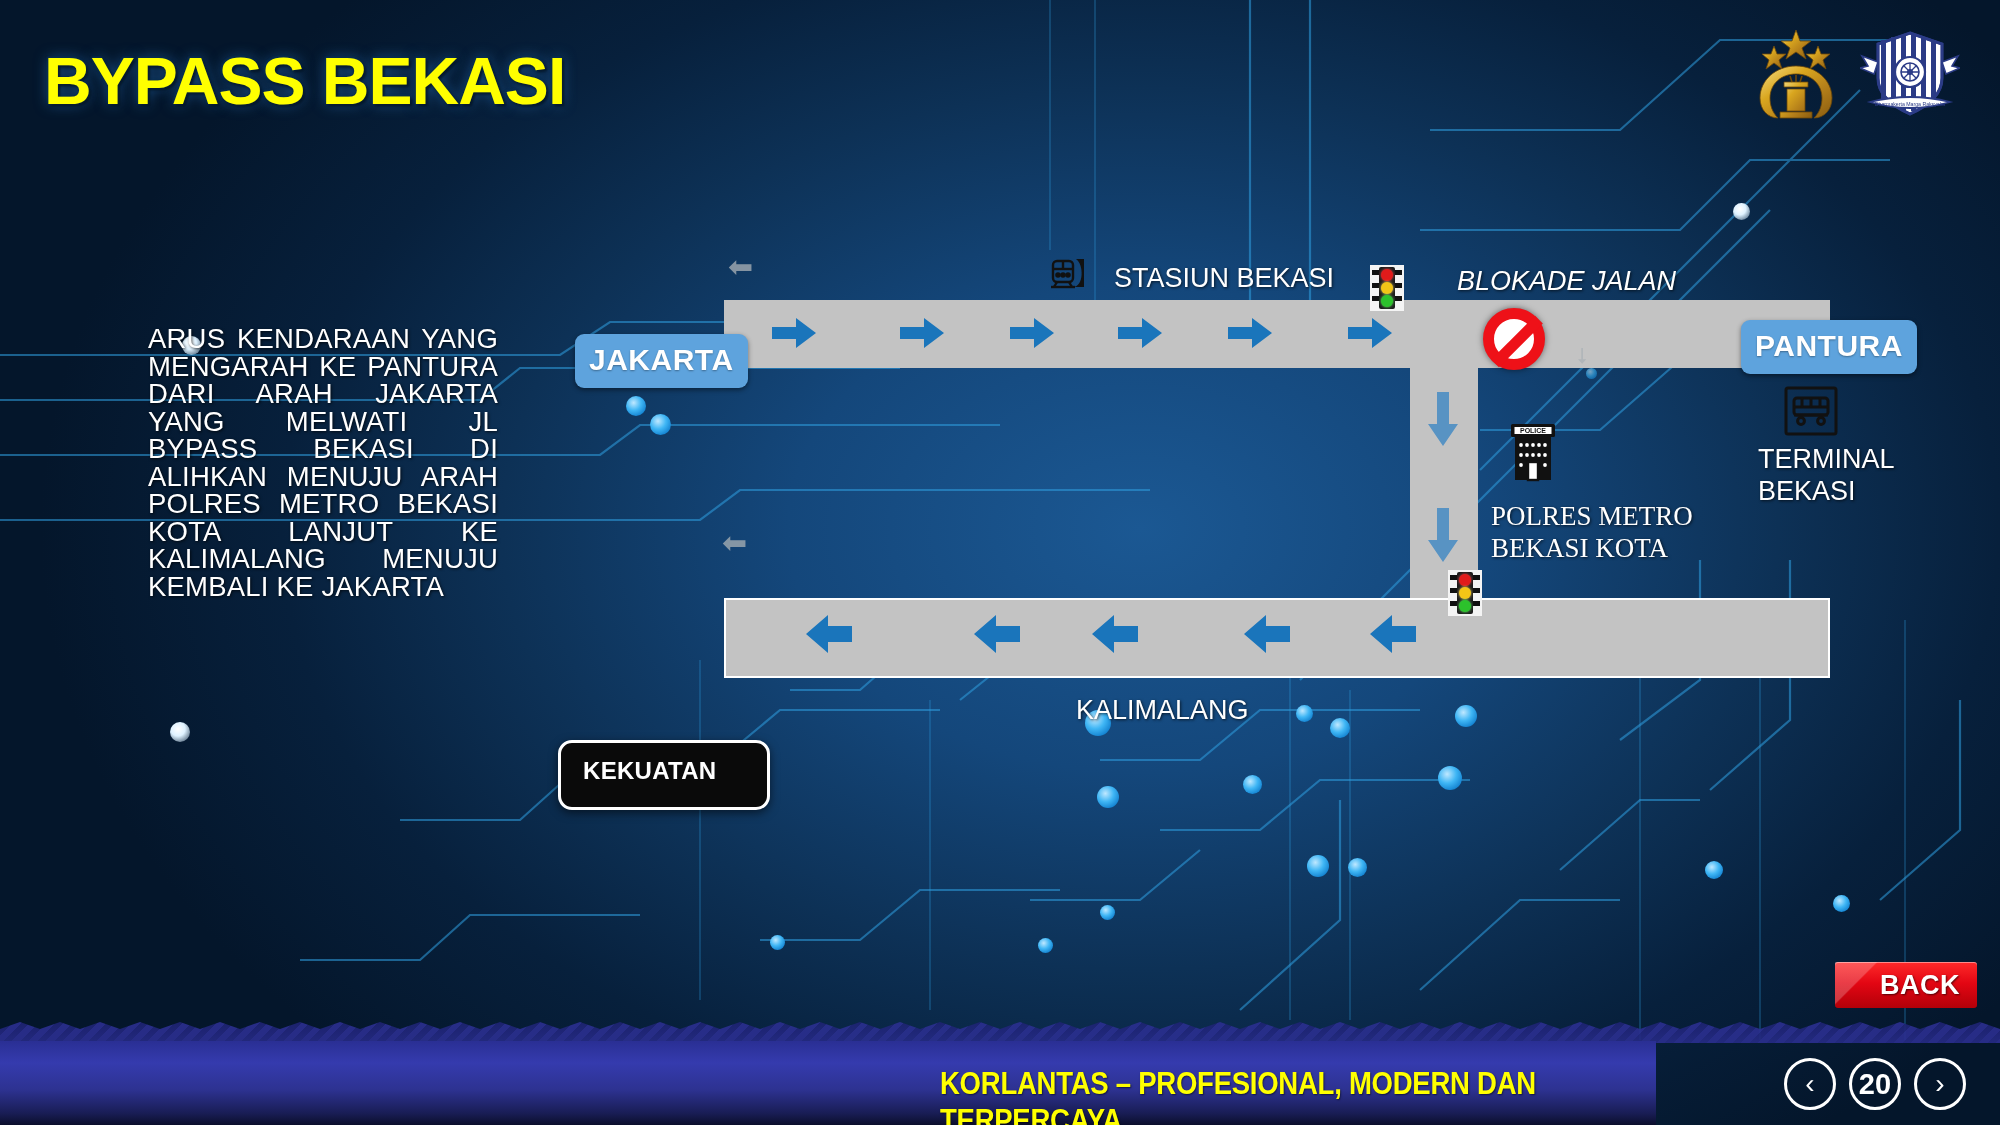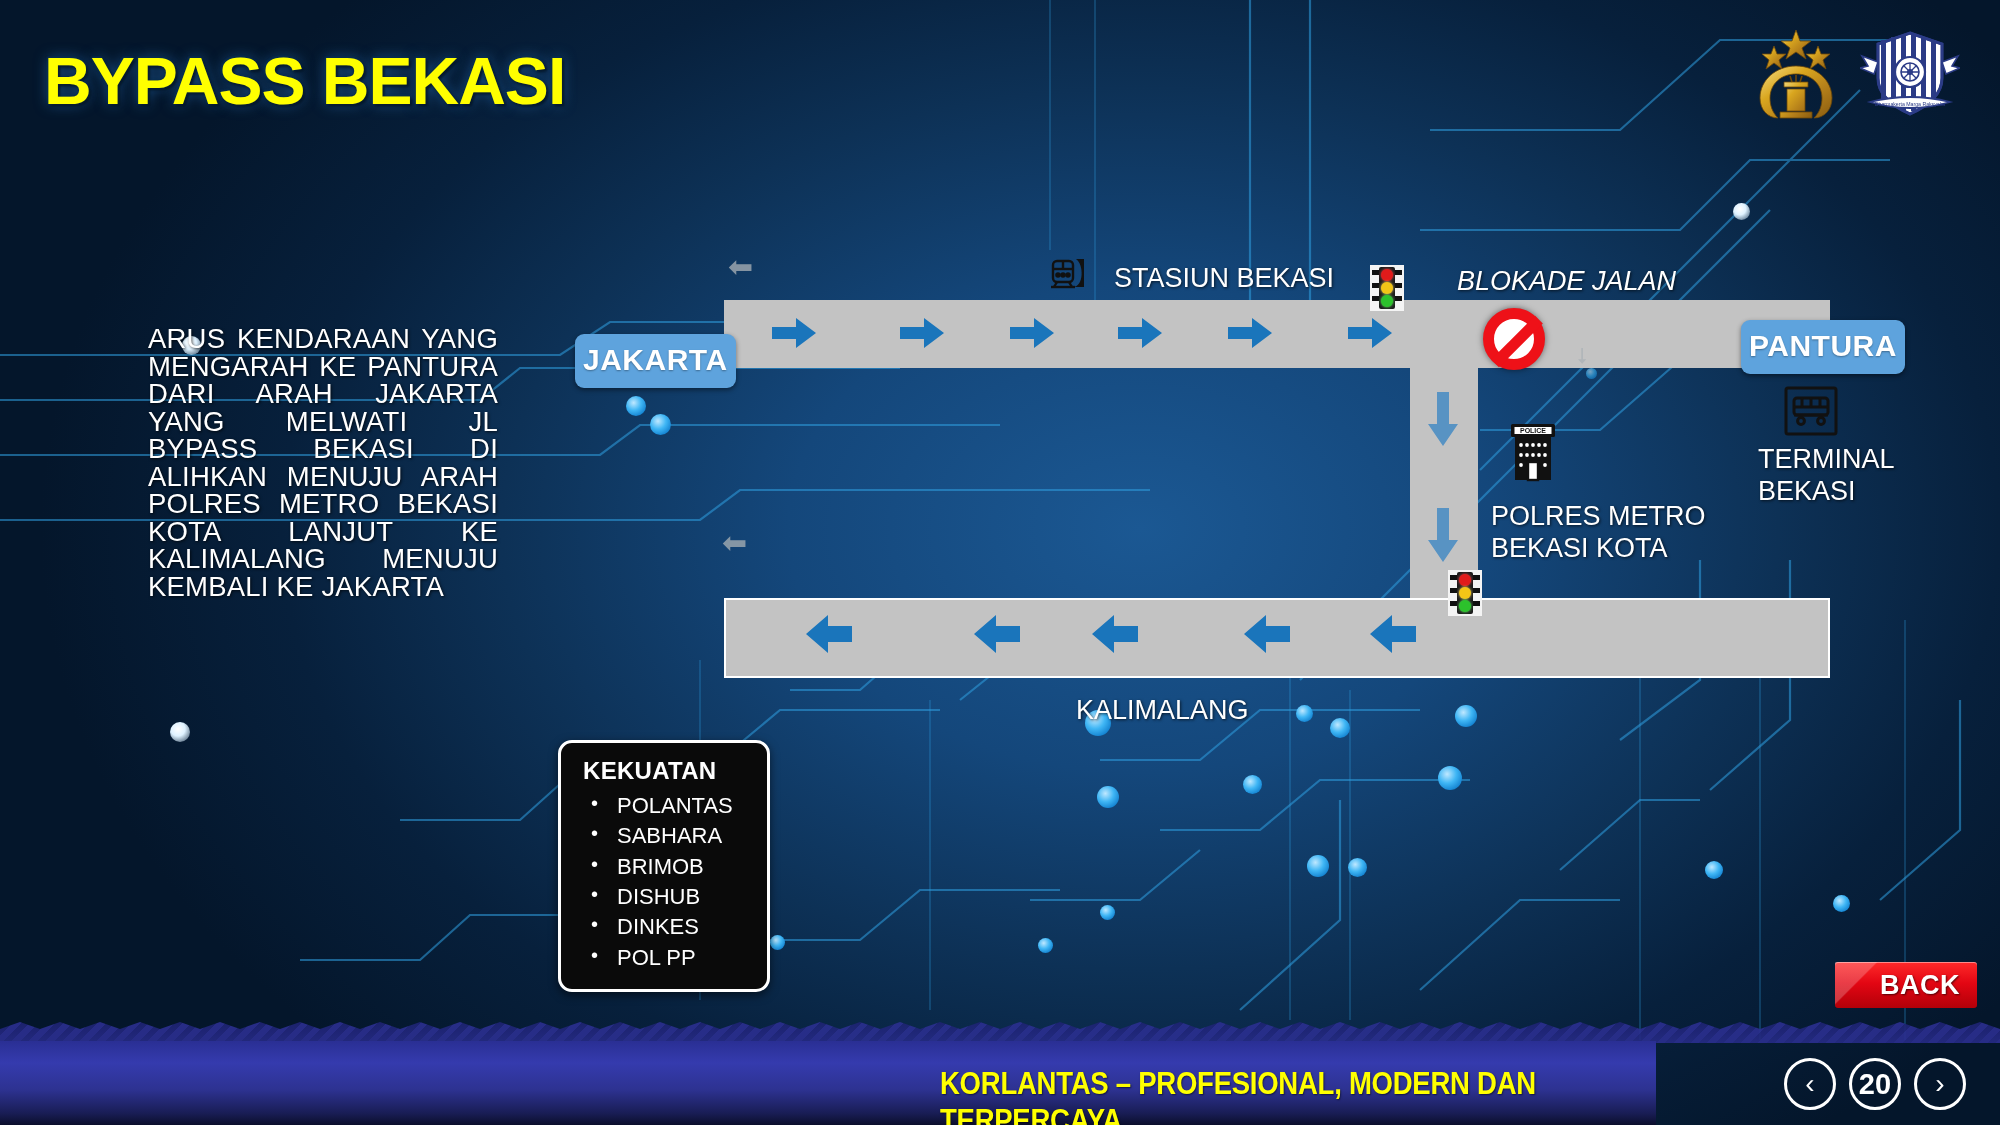--- a/index.html
+++ b/index.html
@@ -37,21 +37,21 @@
   
   .road { position:absolute; background:#c3c3c3; }
   .road.bordered { border:2px solid #ffffff; }
   .vroad { position:absolute; background:#c3c3c3; }
 
   .arrow-r, .arrow-l { position:absolute; width:44px; height:34px; }
   .arrow-d { position:absolute; width:34px; height:56px; opacity:.72; }
 
   .city-tag { position:absolute; background:#5ea3dd; color:#fff;
     border-radius:9px; font-size:30px; font-weight:bold; letter-spacing:.5px;
-    padding:9px 8px 11px; box-shadow:0 2px 5px rgba(0,0,0,.45);
+    padding:9px 14px 11px; box-shadow:0 2px 5px rgba(0,0,0,.45);
     text-shadow:0 1px 2px rgba(0,0,0,.35); }
 
   .maplabel { position:absolute; color:#fff; font-size:27px; line-height:1.2;
     text-shadow:1px 1px 3px rgba(0,0,0,.7); white-space:pre-line; }
 
   .gray-arrow { position:absolute; color:#9aa5ae; font-size:30px; line-height:1; opacity:.85; }
 
   
   .tlight { position:absolute; width:34px; height:46px;
     background:#f4f4f4; }
@@ -351,21 +351,21 @@
             <circle cx="31" cy="33" r="1.9"></circle>
             <circle cx="37" cy="33" r="1.9"></circle>
             <circle cx="43" cy="33" r="1.9"></circle>
           <circle cx="19" cy="43" r="1.9"></circle>
             <circle cx="43" cy="43" r="1.9"></circle>
           <rect x="26" y="40" width="10" height="18"></rect>
         </g>
         <rect x="26" y="40" width="10" height="18" fill="none" stroke="#111" stroke-width="2.4"></rect>
       </g>
     </svg>
-    <div class="maplabel" style="left:1491px;top:500px;">POLRES METRO
+    <div class="maplabel" style="left:1491px;top:500px;font-family:Liberation Serif, serif;">POLRES METRO
 BEKASI KOTA</div>
 
     <svg style="position:absolute;left:1783px;top:385px;width:56px;height:52px;" viewBox="0 0 56 52">
       <g fill="none" stroke="#111" stroke-width="3">
         <rect x="3" y="3" width="50" height="46" rx="2"></rect>
         <rect x="11" y="13" width="34" height="17" rx="3"></rect>
         <line x1="11" y1="22" x2="45" y2="22"></line>
         <line x1="19" y1="13" x2="19" y2="22"></line>
           <line x1="28" y1="13" x2="28" y2="22"></line>
           <line x1="37" y1="13" x2="37" y2="22"></line>
@@ -375,28 +375,20 @@
       </g>
     </svg>
     <div class="maplabel" style="left:1758px;top:443px;">TERMINAL
 BEKASI</div>
 
     <div class="maplabel" style="left:1076px;top:678px;margin-top:16px;">KALIMALANG</div>
   </div>
 
   <div id="kekuatan">
     <h3>KEKUATAN</h3>
-    <ul>
-      <li>POLANTAS</li>
-      <li>SABHARA</li>
-      <li>BRIMOB</li>
-      <li>DISHUB</li>
-      <li>DINKES</li>
-      <li>POL PP</li>
-    </ul>
   </div>
 
   <div id="back">BACK</div>
 
   <div id="zigzag"></div>
   <div id="footer">
     <div id="footer-text">KORLANTAS – PROFESIONAL, MODERN DAN TERPERCAYA</div>
     <div class="navbtn" id="nav-prev">‹</div>
     <div class="navbtn" id="nav-page">20</div>
     <div class="navbtn" id="nav-next">›</div>

